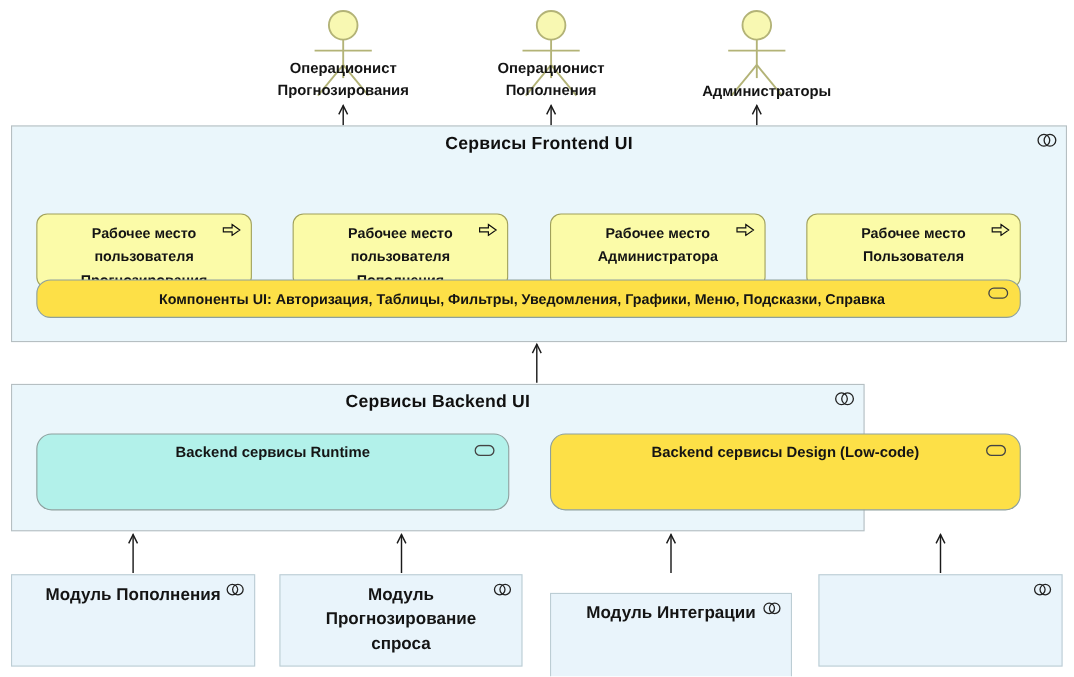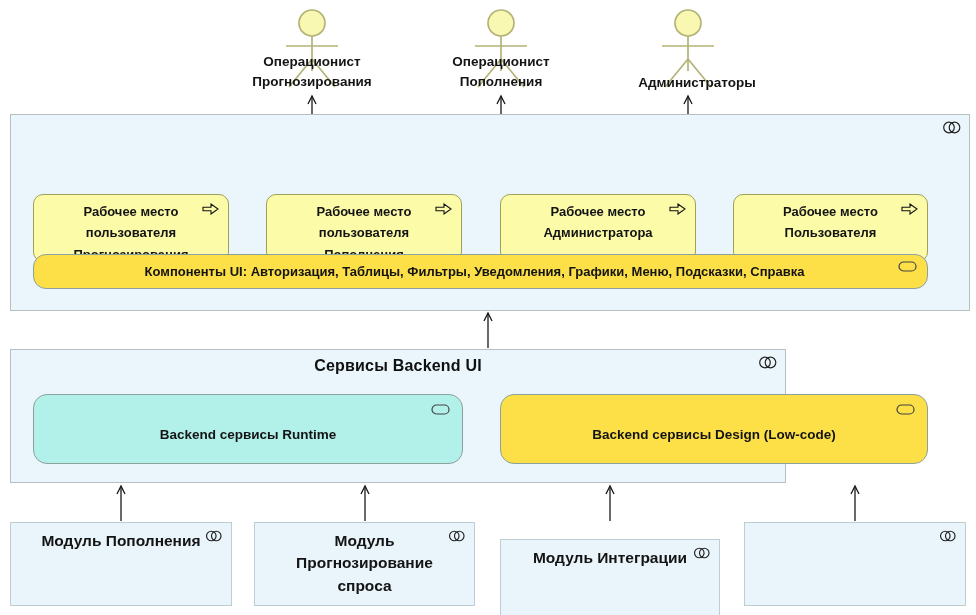--- a/index.html
+++ b/index.html
@@ -27,21 +27,21 @@
     position:absolute;left:14px;right:14px;top:6px;
     font-size:13px;font-weight:700;line-height:1.65;text-align:center;color:#141414;
   }
   
   .svc{
     background:#fde047;border:1.4px solid #8da09e;border-radius:14px;
   }
   .svc.deep{background:#b2f1ea;}
   .svc-label{
     position:absolute;left:20px;right:20px;top:8px;
-    font-size:13.5px;font-weight:700;text-align:center;color:#141414;margin-top:24px;
+    font-size:13.5px;font-weight:700;text-align:center;color:#141414;
   }
   .bar-label{
     position:absolute;left:24px;right:36px;top:0;bottom:0;
     display:flex;align-items:center;justify-content:center;
     font-size:13px;font-weight:700;color:#141414;
   }
   
   .module{
     background:#e9f4fb;border:1.5px solid #bccdd4;
   }
@@ -108,20 +108,21 @@
     </g>
   </svg>
 
   <div class="actor-label prelines abs" style="left:222px;top:52px;">Операционист
 Прогнозирования</div>
   <div class="actor-label prelines abs" style="left:411px;top:52px;">Операционист
 Пополнения</div>
   <div class="actor-label prelines abs" style="left:607px;top:73px;">Администраторы</div>
 
   <div class="container abs" style="left:10px;top:114px;width:960px;height:197px;">
+    <div class="container-title">Сервисы Frontend UI</div>
     <svg class="icon-tr" style="right:7px;top:6px;" width="20" height="13" viewBox="0 0 20 13">
       <circle cx="7" cy="6.5" r="5.3" stroke="#222" fill="none" stroke-width="1.2"></circle>
       <circle cx="12.5" cy="6.5" r="5.3" stroke="#222" fill="none" stroke-width="1.2"></circle>
     </svg>
   </div>
 
   <div class="ws abs" style="left:33px;top:162px;width:196px;height:68px;">
     <div class="ws-label prelines">Рабочее место
 пользователя
 Прогнозирования</div>

